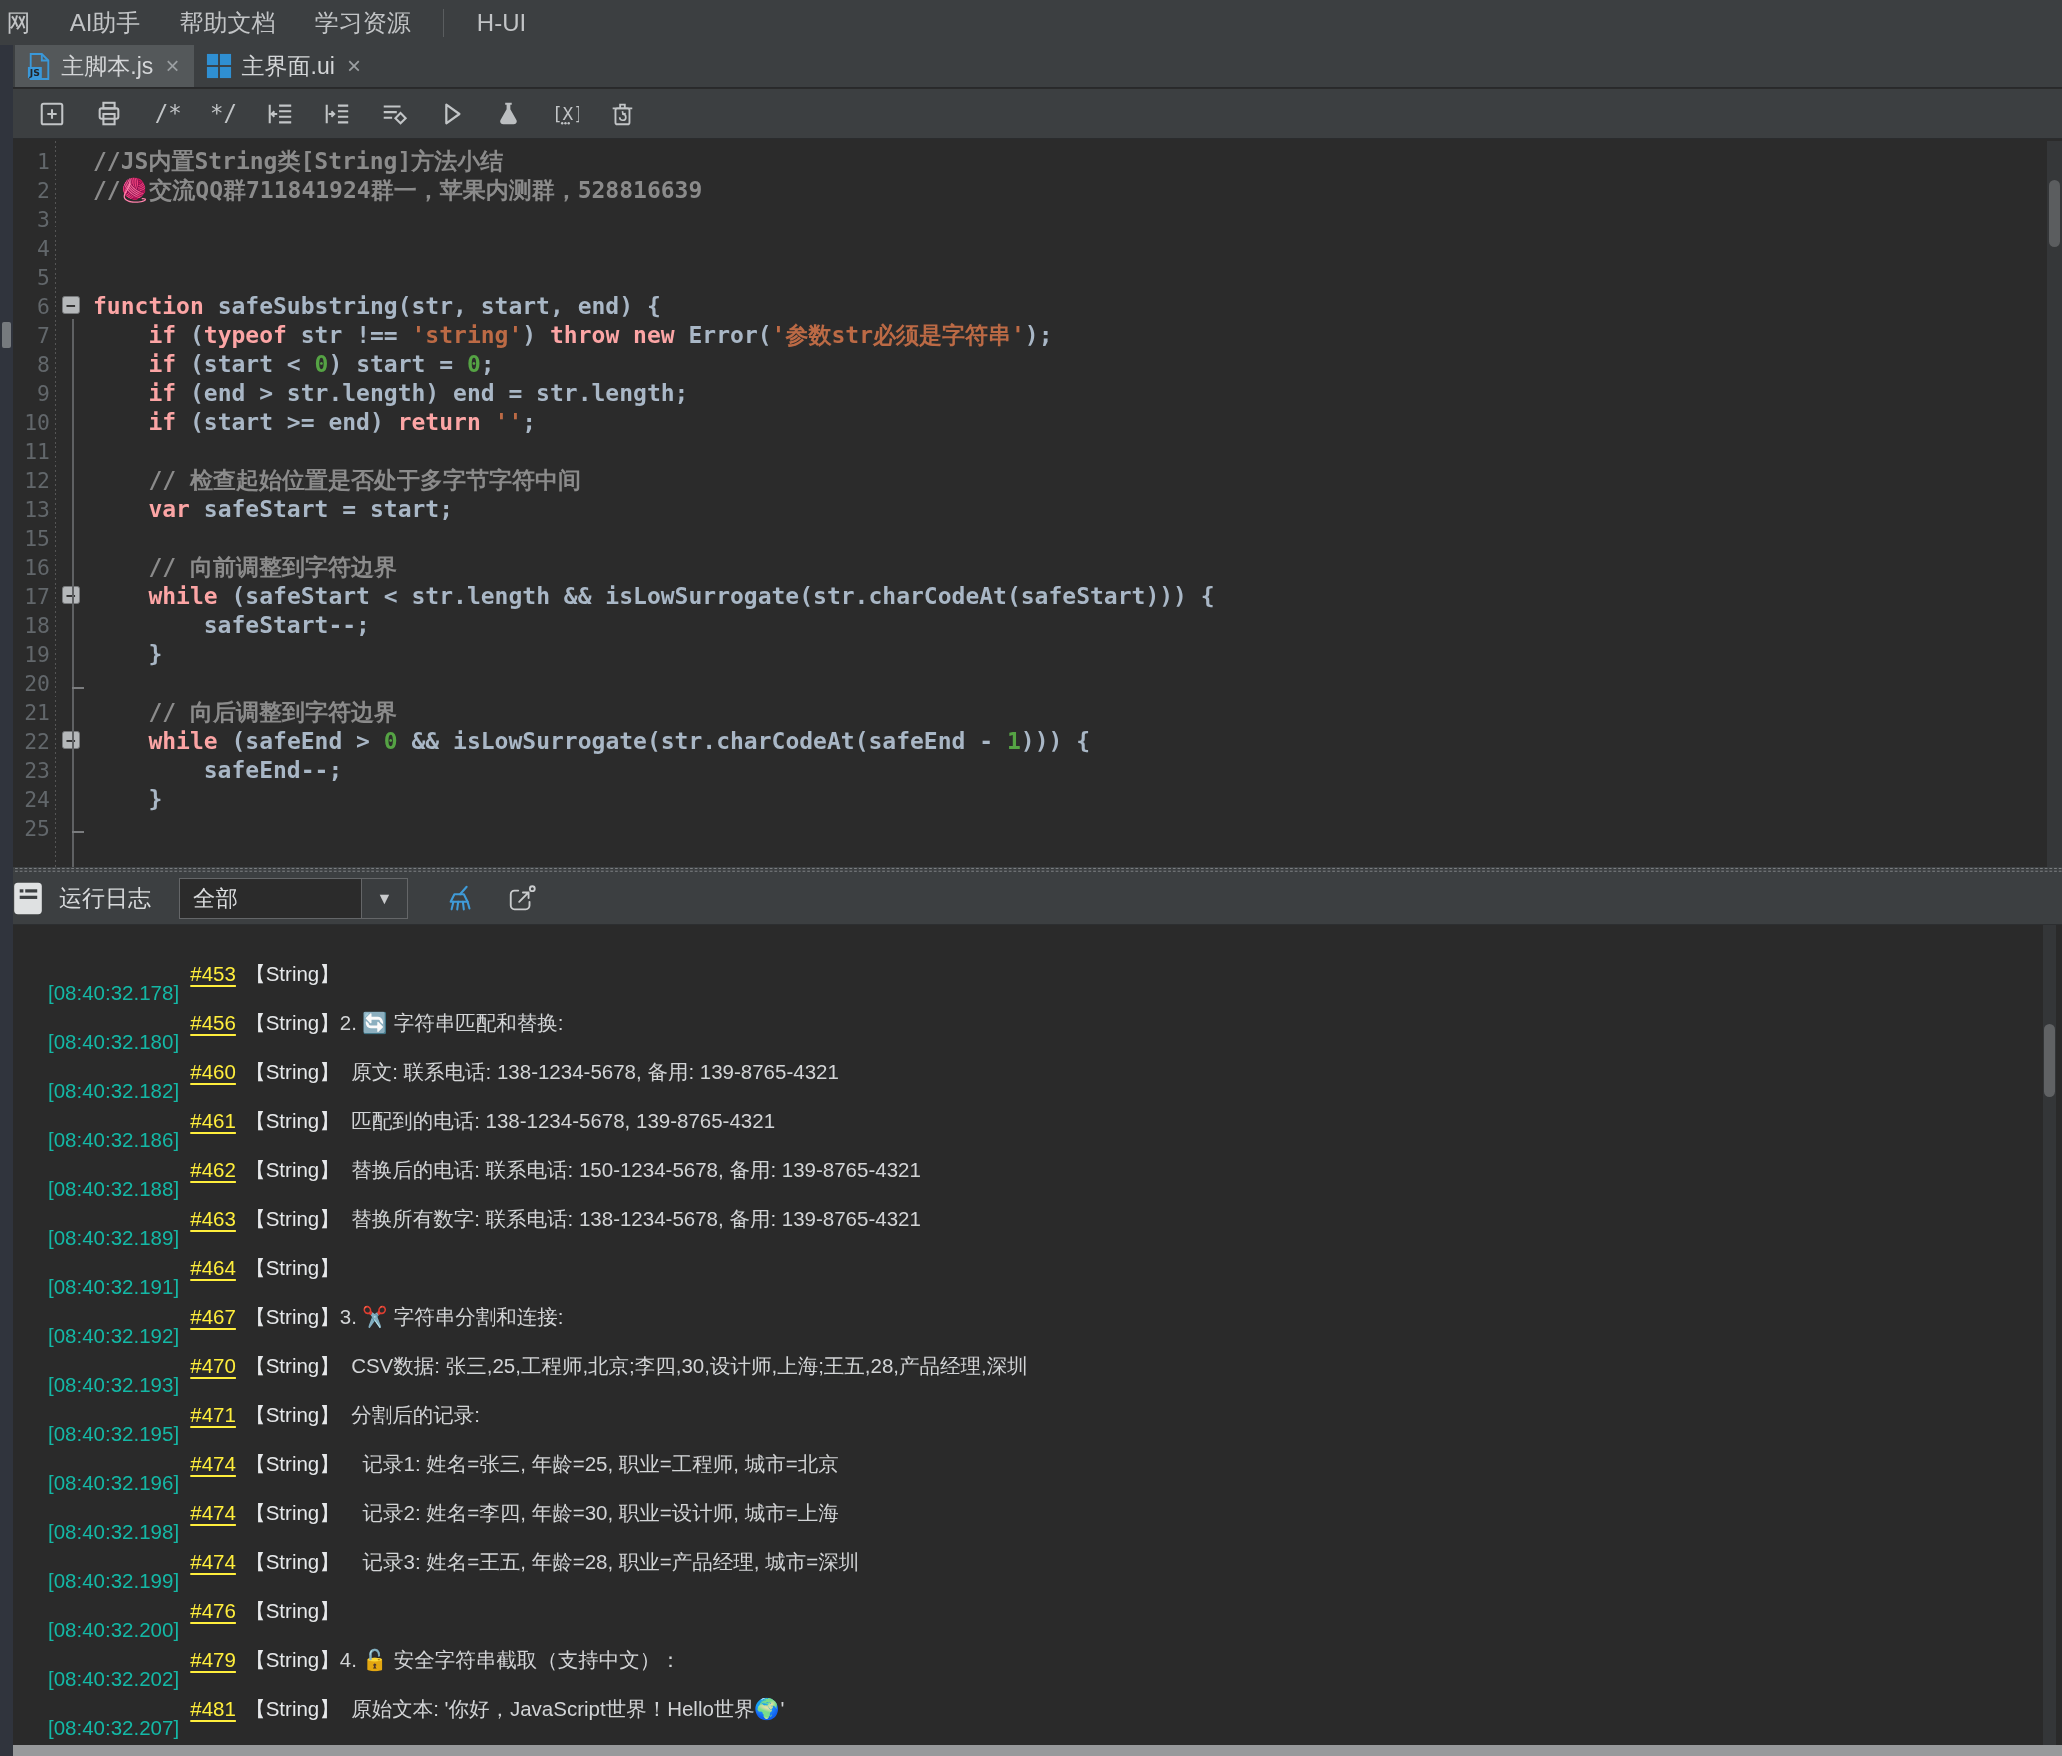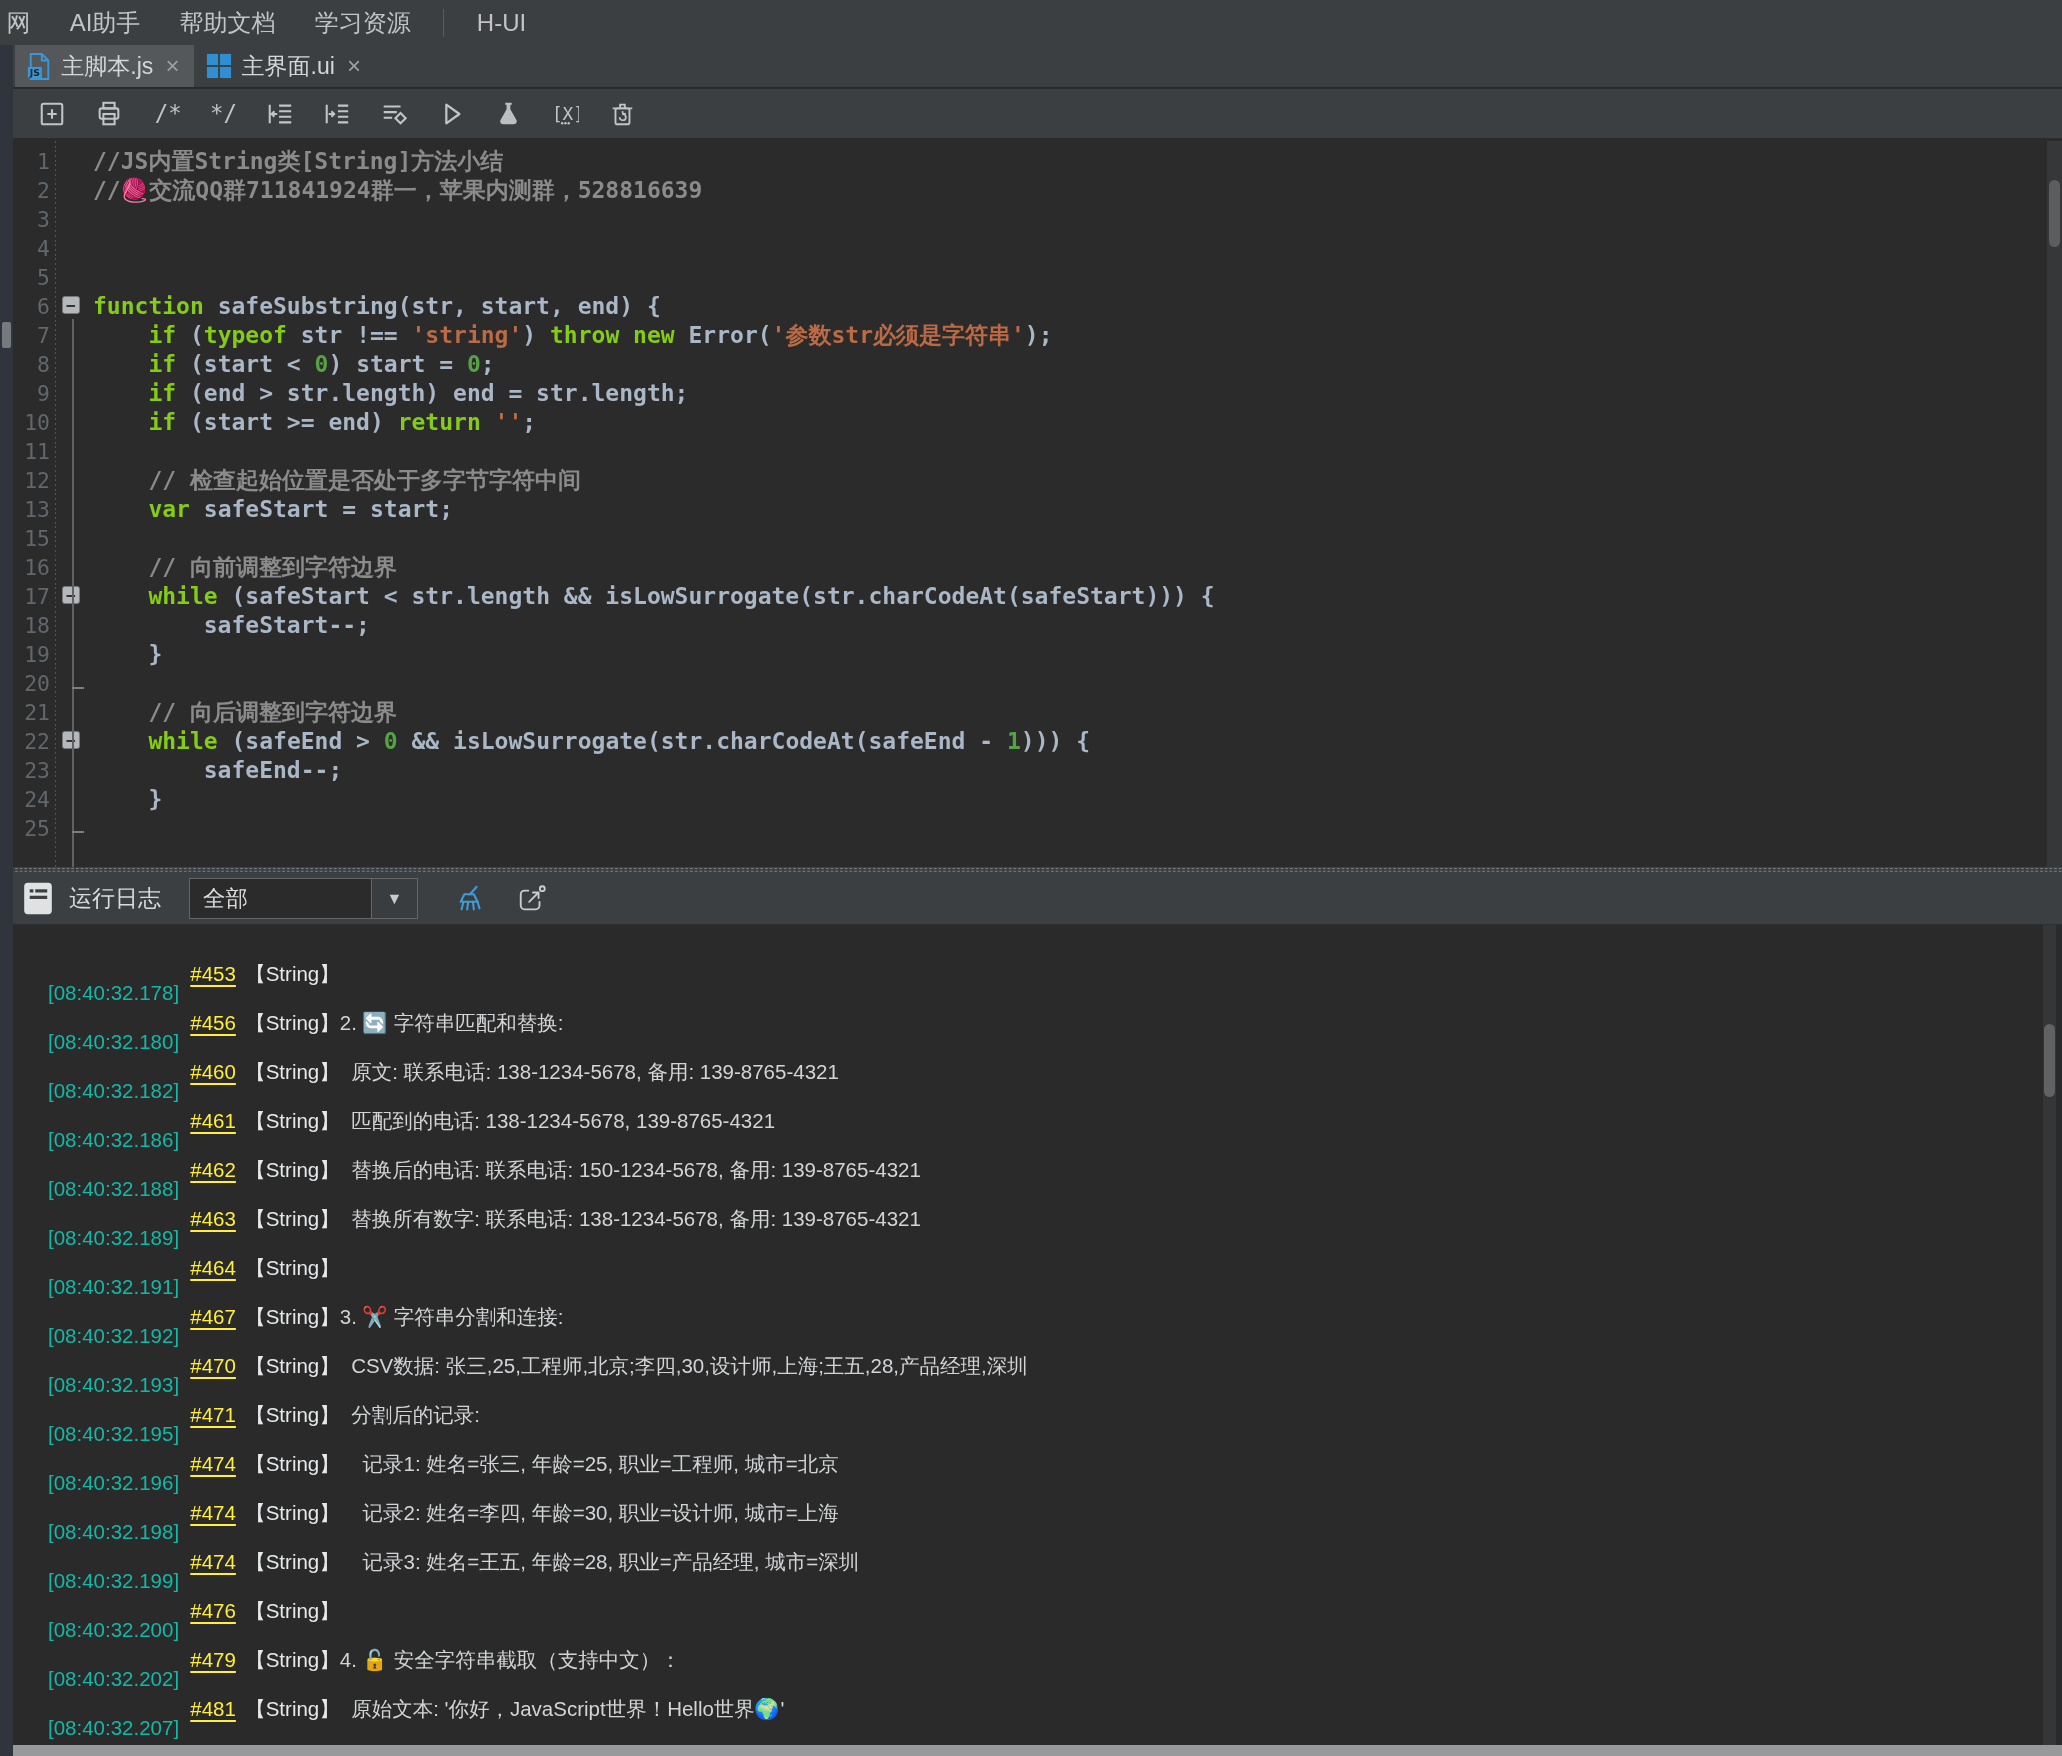--- a/index.html
+++ b/index.html
@@ -31,39 +31,39 @@
   .editor{position:absolute;left:0;top:141px;width:2062px;height:726px;background:#2b2b2b;overflow:hidden;}
   #code-lines{padding-top:5.6px;}
   .code-line{display:flex;height:29px;line-height:29px;
              font-family:"DejaVu Sans Mono","Liberation Mono",monospace;font-size:23px;}
   .ln{width:50px;text-align:right;color:#62676b;flex:none;font-size:21.4px;}
   .fold{width:43px;flex:none;position:relative;}
   .foldbox{position:absolute;left:12px;top:4.7px;width:17.7px;height:17.7px;background:#b5b8ba;
            border:0.9px solid #77797b;border-radius:2.8px;color:#2b2b2b;font-size:16px;line-height:17px;
            text-align:center;font-weight:bold;box-sizing:border-box;}
   .code{white-space:pre;color:#a9b7c6;font-weight:bold;}
-  .tok-kw{color:#84cc16;}
+  .tok-kw{color:#fca5a5;}
   .tok-str{color:#bc6a45;}
   .tok-num{color:#55a344;}
   .tok-com{color:#8b8b8b;}
   .tok-plain{color:#a9b7c6;}
   .gutter-sep{position:absolute;left:55px;top:0;bottom:0;width:0.9px;
               background:repeating-linear-gradient(to bottom,#555 0 1.9px,transparent 1.9px 4.7px);}
   .fold-vline{position:absolute;left:72px;top:178px;width:1.9px;height:548px;background:#5f6163;}
   .fold-tick{position:absolute;left:72px;width:12px;height:1.9px;background:#7a7c7e;}
   .ed-scroll{position:absolute;right:0;top:0;bottom:0;width:15px;background:#353739;}
   .ed-thumb{position:absolute;left:1.9px;top:39px;width:11.2px;height:67px;background:#5b5d5f;border-radius:5.6px;}
 
   
   .divider{position:absolute;left:0;top:867px;width:2062px;height:5.6px;background:#3c3f41;
            background-image:radial-gradient(#85888b 0.9px,transparent 1.3px);background-size:4.7px 2.8px;}
 
   
   .log-header{position:absolute;left:0;top:873px;width:2062px;height:52px;background:#3c3f41;
-              border-bottom:0.9px solid #2c2e30;display:flex;align-items:center;padding-left:22px;box-sizing:border-box;}
+              border-bottom:0.9px solid #2c2e30;display:flex;align-items:center;padding-left:12px;box-sizing:border-box;}
   .log-title{font-size:23px;color:#d8dadc;margin-left:15px;}
   .select{display:flex;align-items:center;height:39px;border:0.9px solid #646668;background:#2b2b2b;margin-left:28px;}
   .select .val{width:168px;padding-left:13px;font-size:22.4px;color:#dadcde;}
   .select .btn{width:45px;height:100%;border-left:0.9px solid #646668;background:#3a3d3f;
                display:flex;align-items:center;justify-content:center;color:#c8cacc;font-size:16px;}
   .hbtn{display:flex;align-items:center;justify-content:center;width:41px;height:41px;}
   .hbtn.broom{margin-left:32px;}
   .hbtn.popout{margin-left:20.5px;}
 
   

